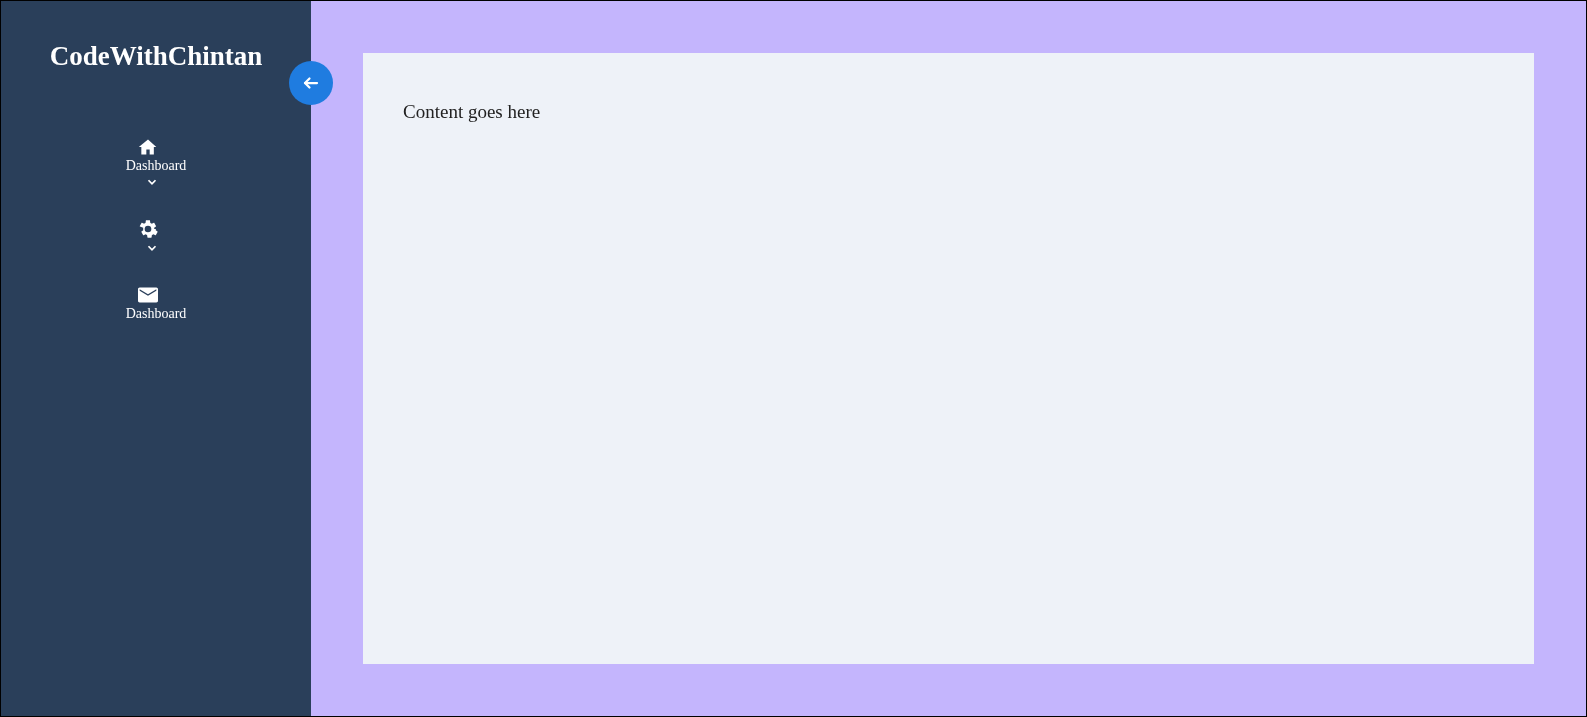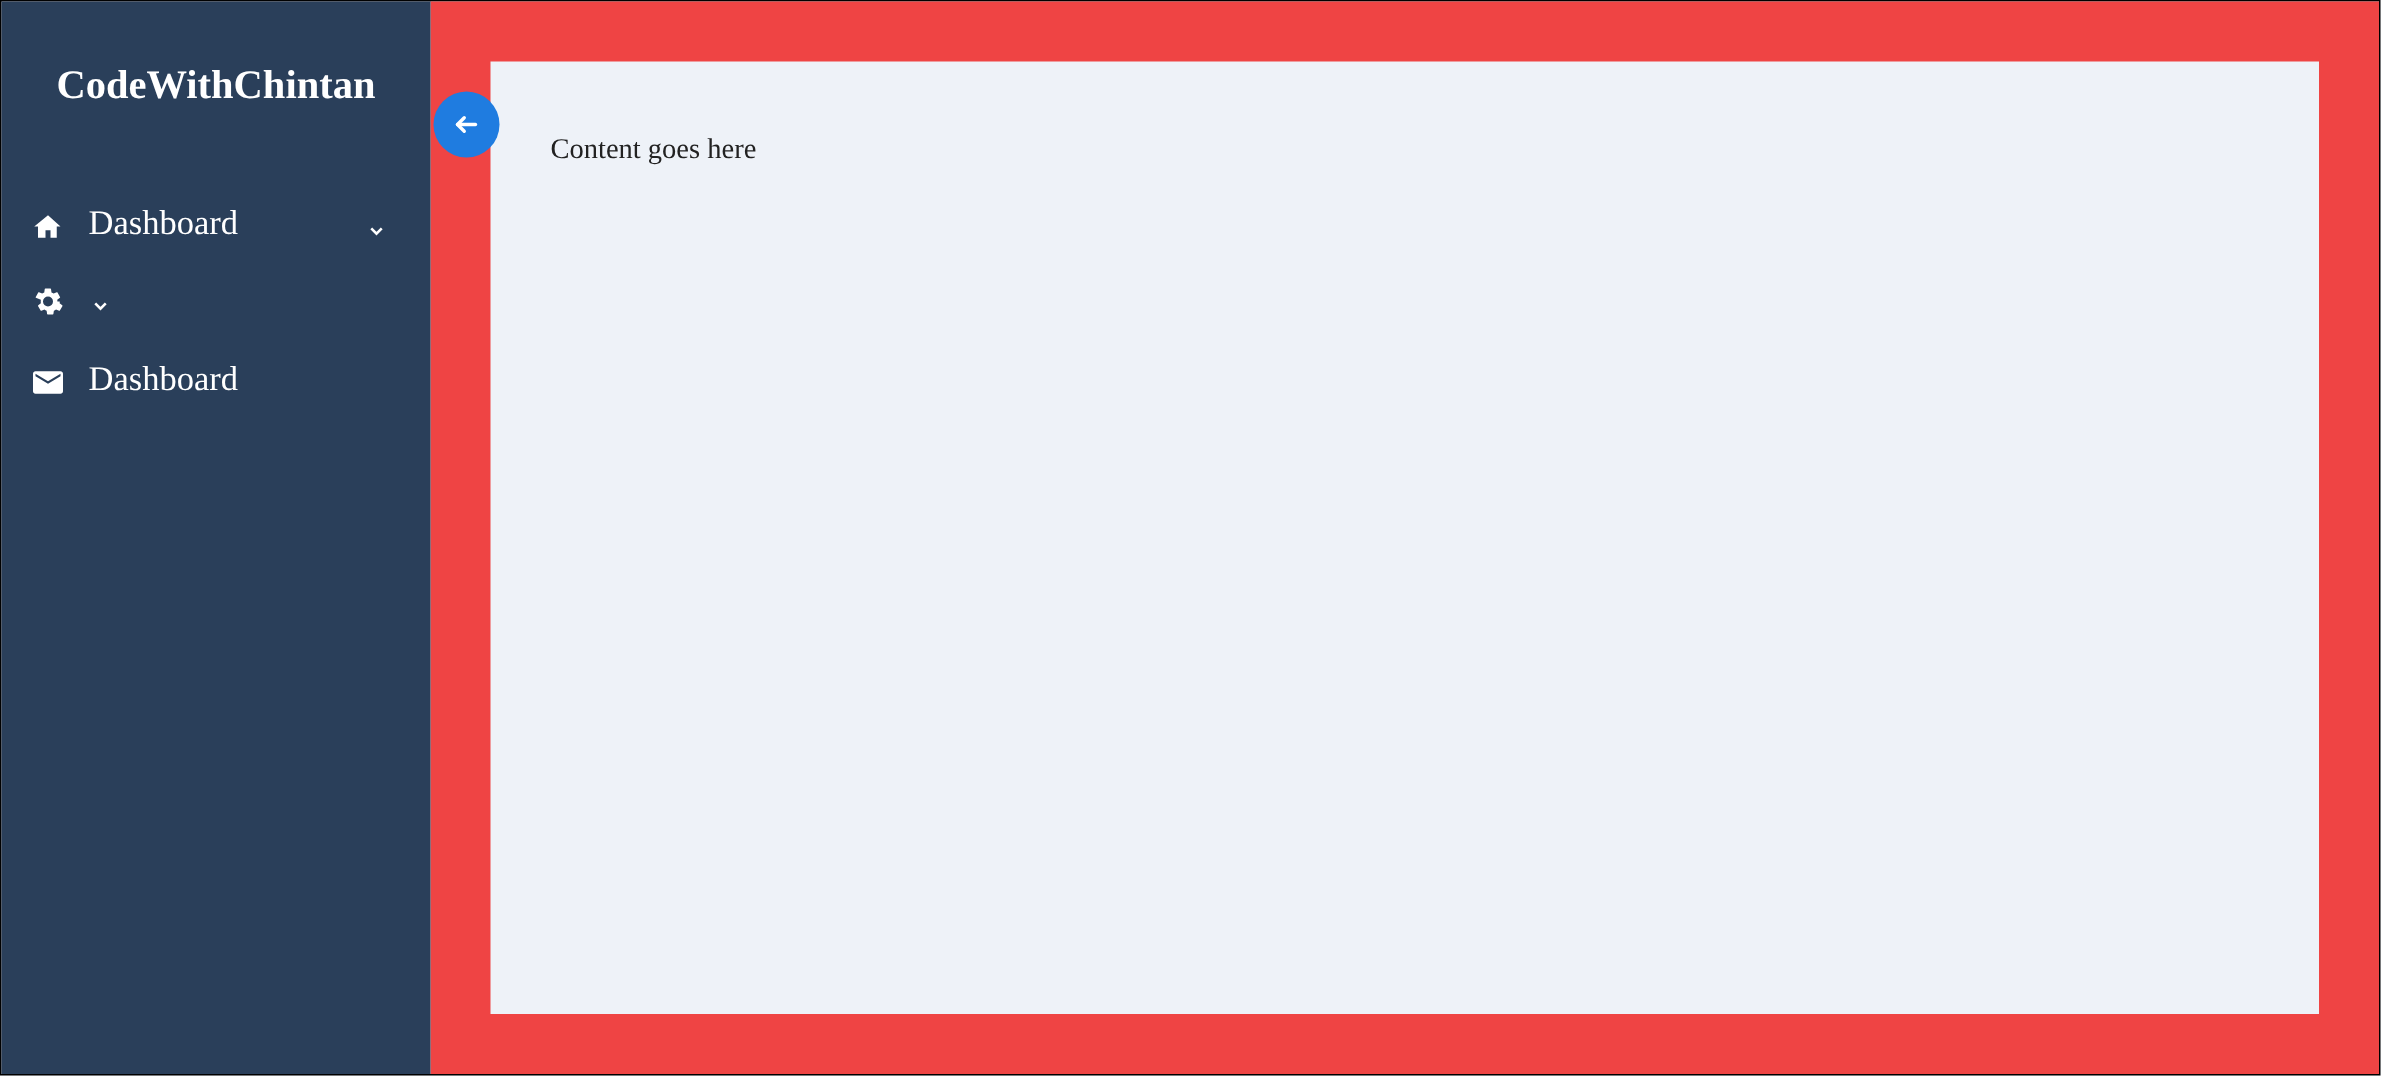--- a/index.html
+++ b/index.html
@@ -17,21 +17,21 @@
       border: 1px solid #000;
     }
     
     .container {
       display: flex;
       height: 100%;
       position: relative;
     }
     
     .sidebar {
-      width: 286px;
+      width: 310px;
       background: #2a3f5a;
       color: #fff;
       display: flex;
       flex-direction: column;
       padding-top: 30px;
       position: relative;
     }
     
     .brand {
       font-size: 27px;
@@ -40,24 +40,25 @@
       padding: 10px 20px 50px 20px;
     }
     
     .nav-list {
       list-style: none;
       padding: 0 20px;
     }
     
     .nav-item {
       display: flex;
-      align-items: flex-end;
+      align-items: center;
       padding: 14px 0;
       cursor: pointer;
-      font-size: 23px;
+      font-size: 14px;
+      flex-direction: column;
     }
     
     .nav-icon {
       width: 22px;
       height: 22px;
       margin-right: 16px;
       display: flex;
       align-items: center;
       justify-content: center;
       flex-shrink: 0;
@@ -86,22 +87,22 @@
       background: #1f7ce0;
       display: flex;
       align-items: center;
       justify-content: center;
       cursor: pointer;
       z-index: 10;
     }
     
     .main-area {
       flex: 1;
-      padding: 40px;
-      background: #ef4444;
+      padding: 52px;
+      background: #c4b5fd;
     }
     
     .content-panel {
       background: #eef2f8;
       padding: 48px 40px;
       height: 100%;
       font-size: 19px;
       color: #222;
     }
     

